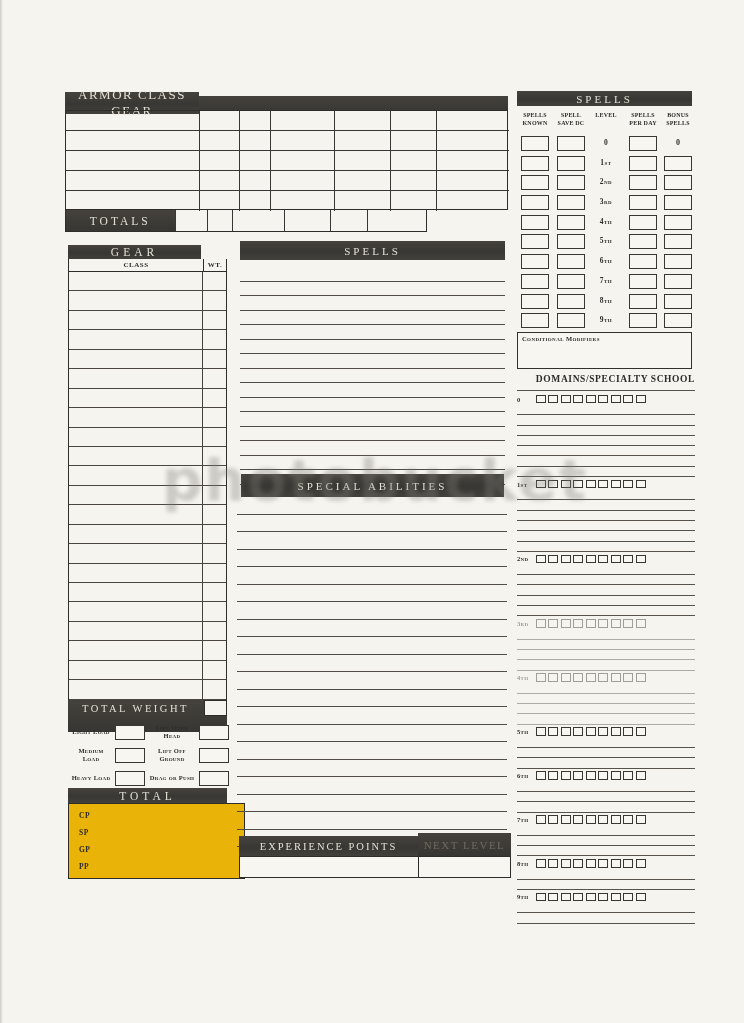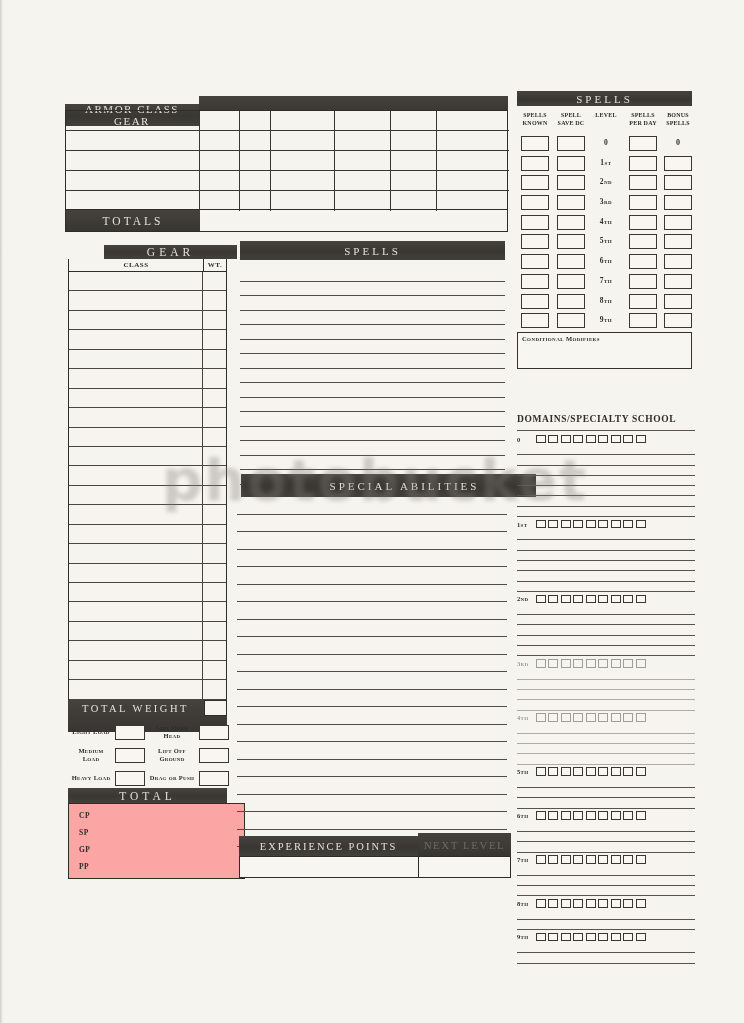--- a/index.html
+++ b/index.html
@@ -12,39 +12,39 @@
   .abs{position:absolute;}
   
   .bar{
     background:linear-gradient(180deg,#46433e,#393733 55%,#42403b);
     color:#e4e0d6;text-align:center;
     font-variant:small-caps;letter-spacing:3px;
     display:flex;align-items:center;justify-content:center;
   }
   
   #ac{left:65px;top:88px;width:443px;height:144px;}
-  .ac-tab{left:0;top:16px;width:134px;height:22px;font-size:11px;letter-spacing:1.5px;}
+  .ac-tab{left:0;top:4px;width:134px;height:22px;font-size:13px;letter-spacing:1.5px;}
   .ac-band{left:134px;top:8px;width:309px;height:14px;background:linear-gradient(180deg,#45423d,#3a3834);}
   .ac-grid{left:0;top:22px;width:443px;height:100px;display:grid;
     grid-template-columns:134px 40px 31px 64px 56px 46px 72px;
     grid-template-rows:repeat(5,20px);
     border:1.4px solid #2f2d29;box-sizing:border-box;}
   .ac-cell{border-right:1px solid #393733;border-bottom:1px solid #393733;}
   .ac-grid > div:nth-child(7n){border-right:none;}
   .ac-grid > div:nth-child(n+29){border-bottom:none;}
-  .ac-totals{left:0;top:122px;width:443px;height:22px;display:flex;
-    border:1.4px solid #2f2d29;border-top:none;box-sizing:border-box;flex-direction:column;}
+  .ac-totals{left:0;top:122px;width:362px;height:22px;display:flex;
+    border:1.4px solid #2f2d29;border-top:none;box-sizing:border-box;}
   .totals-label{width:134px;height:100%;background:linear-gradient(180deg,#45423d,#383632);
     color:#e4e0d6;font-variant:small-caps;font-size:11.5px;letter-spacing:3px;
     display:flex;align-items:center;justify-content:center;}
   .ac-tcell{border-left:1px solid #393733;box-sizing:border-box;}
   .tc1{width:40px;}.tc2{width:31px;}.tc3{width:64px;}.tc4{width:56px;}.tc5{width:46px;}.tc6{width:72px;}
   
   #gear{left:68px;top:245px;width:159px;height:471px;}
-  .gear-bar{width:133px;height:14px;font-size:11.5px;letter-spacing:4px;margin-left:36px;}
+  .gear-bar{width:133px;height:14px;font-size:11.5px;letter-spacing:4px;}
   .gear-head{width:159px;height:13px;display:flex;border:1.2px solid #2f2d29;border-top:none;box-sizing:border-box;
     font-size:7px;font-weight:bold;letter-spacing:.5px;}
   .gear-head div{display:flex;align-items:center;justify-content:center;}
   .gh-item{width:134px;border-right:1px solid #2f2d29;}
   .gh-wt{flex:1;}
   .gear-rows{width:159px;height:428px;display:grid;grid-template-columns:134px 1fr;
     grid-auto-rows:19.45px;border:1.2px solid #2f2d29;border-top:none;box-sizing:border-box;}
   .g-item{border-right:1px solid #45423c;border-bottom:1px solid #4a463f;}
   .g-wt{border-bottom:1px solid #4a463f;}
   .tw-bar{width:159px;height:32px;position:relative;background:linear-gradient(180deg,#45423d,#383632);}
@@ -53,29 +53,29 @@
   .tw-box{position:absolute;right:0;top:0;width:23px;height:16px;background:#f6f4ef;border:1.2px solid #2f2d29;box-sizing:border-box;}
   
   #load{left:68px;top:722px;width:159px;height:66px;display:grid;
     grid-template-columns:42px 30px 48px 30px;column-gap:3px;grid-auto-rows:20px;row-gap:3px;
     align-items:center;padding-left:2px;}
   .load-label{font-variant:small-caps;font-weight:bold;font-size:6.5px;line-height:1.25;text-align:center;letter-spacing:.3px;}
   .load-box{width:30px;height:15px;border:1.5px solid #3a3733;box-sizing:border-box;background:#f8f6f1;}
   
   #money{left:68px;top:788px;width:159px;height:92px;}
   .money-bar{width:159px;height:15px;font-size:11.5px;letter-spacing:4px;}
-  .money-box{position:relative;width:177px;height:76px;border:1.3px solid #2f2d29;box-sizing:border-box;background:#fca5a5;text-align:right;}
+  .money-box{position:relative;width:177px;height:76px;border:1.3px solid #2f2d29;box-sizing:border-box;background:#eab308;text-align:right;}
   .money-cur{position:absolute;left:10px;font-size:7.5px;font-weight:bold;letter-spacing:.5px;}
   
   #feats{left:240px;top:241px;width:265px;}
   .feats-bar{width:265px;height:19px;font-size:11px;letter-spacing:3px;}
   .feats-lines{margin-top:7px;}
   .rule{height:13.5px;border-bottom:1px solid #514d46;}
   #sa{left:237px;top:474px;width:270px;}
-  .sa-bar{width:263px;height:23px;margin-left:4px;font-size:11px;letter-spacing:3px;padding-left:32px;}
+  .sa-bar{width:263px;height:23px;margin-left:4px;font-size:11px;letter-spacing:3px;}
   .sa-lines .rule{height:16.5px;border-bottom:1px solid #514d46;}
   
   #xp{left:239px;top:833px;width:272px;height:46px;}
   .xp-tab{left:179px;top:0;width:93px;height:23px;background:linear-gradient(180deg,#44413c,#383632);
     color:#6e6a62;font-variant:small-caps;font-size:11px;letter-spacing:1.5px;
     display:flex;align-items:center;justify-content:center;}
   .xp-bar{left:0;top:3px;width:179px;height:20px;font-size:10.5px;letter-spacing:2px;}
   .xp-box{left:0;top:23px;width:272px;height:22px;border:1.3px solid #2f2d29;box-sizing:border-box;background:#f8f6f1;}
   .xp-div{left:179px;top:23px;width:0;height:22px;border-left:1.2px solid #2f2d29;}
   
@@ -87,21 +87,21 @@
   .sp-row{position:relative;height:19.7px;}
   .sbox{position:absolute;top:1px;width:28px;height:15px;border:1.6px solid #3a3733;box-sizing:border-box;background:#f8f6f1;}
   .b1{left:4px;}.b2{left:40px;}.b3{left:112px;}.b4{left:147px;}
   .sp-lvl{position:absolute;left:72px;top:3px;width:34px;text-align:center;
     font-variant:small-caps;font-weight:bold;font-size:7.5px;letter-spacing:.5px;}
   .sp-zero{position:absolute;left:147px;top:3px;width:28px;text-align:center;font-weight:bold;font-size:8px;}
   #cond{left:517px;top:332px;width:175px;height:37px;border:1.6px solid #34312d;box-sizing:border-box;background:#f8f6f1;}
   .cond-label{margin:2px 0 0 4px;font-variant:small-caps;font-weight:bold;font-size:6.5px;letter-spacing:.4px;}
   
   #domains{left:517px;top:374px;width:178px;}
-  .dom-title{font-size:9.5px;font-weight:bold;text-align:left;letter-spacing:.6px;margin-top:40px;}
+  .dom-title{font-size:9.5px;font-weight:bold;text-align:right;letter-spacing:.6px;}
   .dom-blocks{margin-top:6px;border-top:1px solid #57534b;padding-top:2px;}
   .dom-block{margin-bottom:1px;}
   .dom-block.faded{opacity:.45;}
   .dom-cbrow{height:12px;display:flex;align-items:center;gap:2.5px;}
   .dom-lvl{width:16px;font-variant:small-caps;font-weight:bold;font-size:6.5px;letter-spacing:.3px;}
   .dom-cb{width:10px;height:8.5px;border:1.4px solid #3a3733;box-sizing:border-box;background:#f8f6f1;}
   .dom-line{height:9.3px;border-bottom:1px solid #57534b;}
   
   .watermark{left:75px;top:437px;width:600px;height:86px;
     font-family:"DejaVu Sans", sans-serif;font-weight:bold;font-size:57px;

